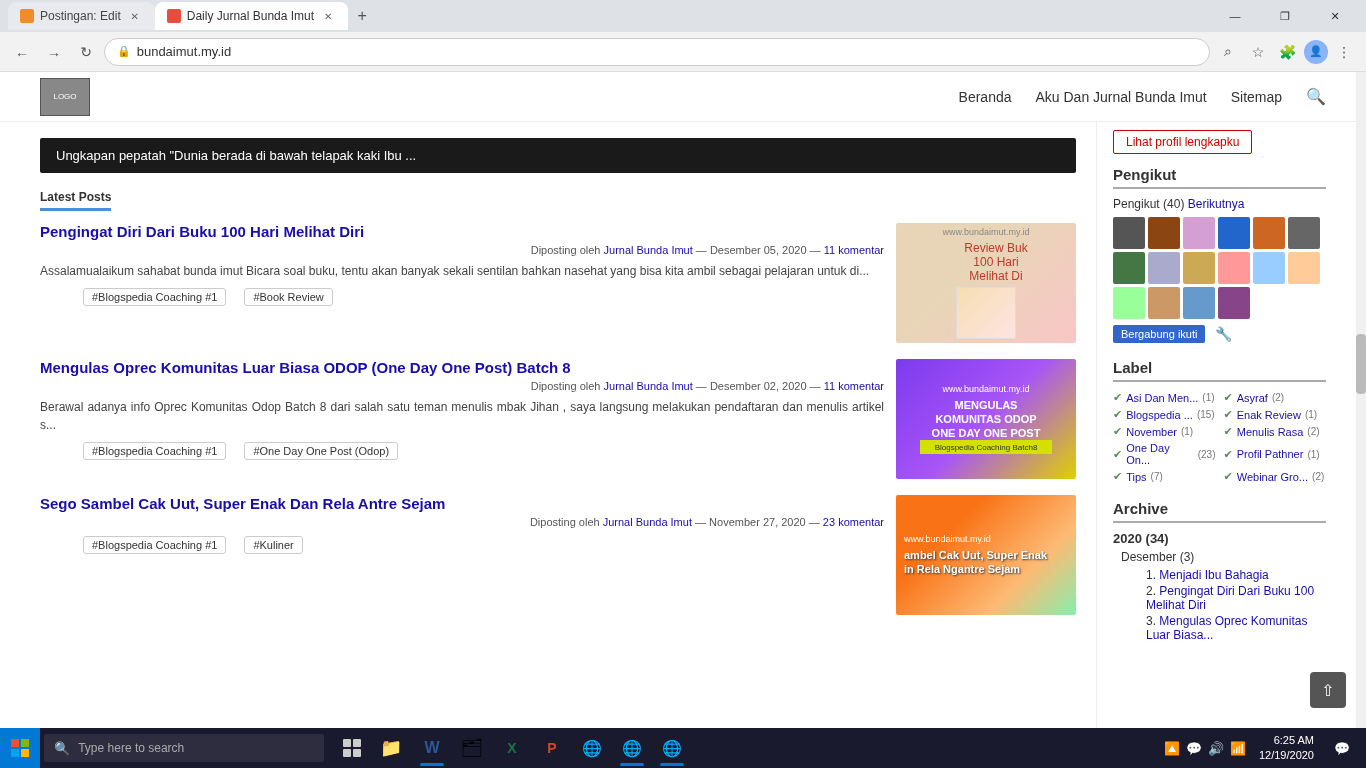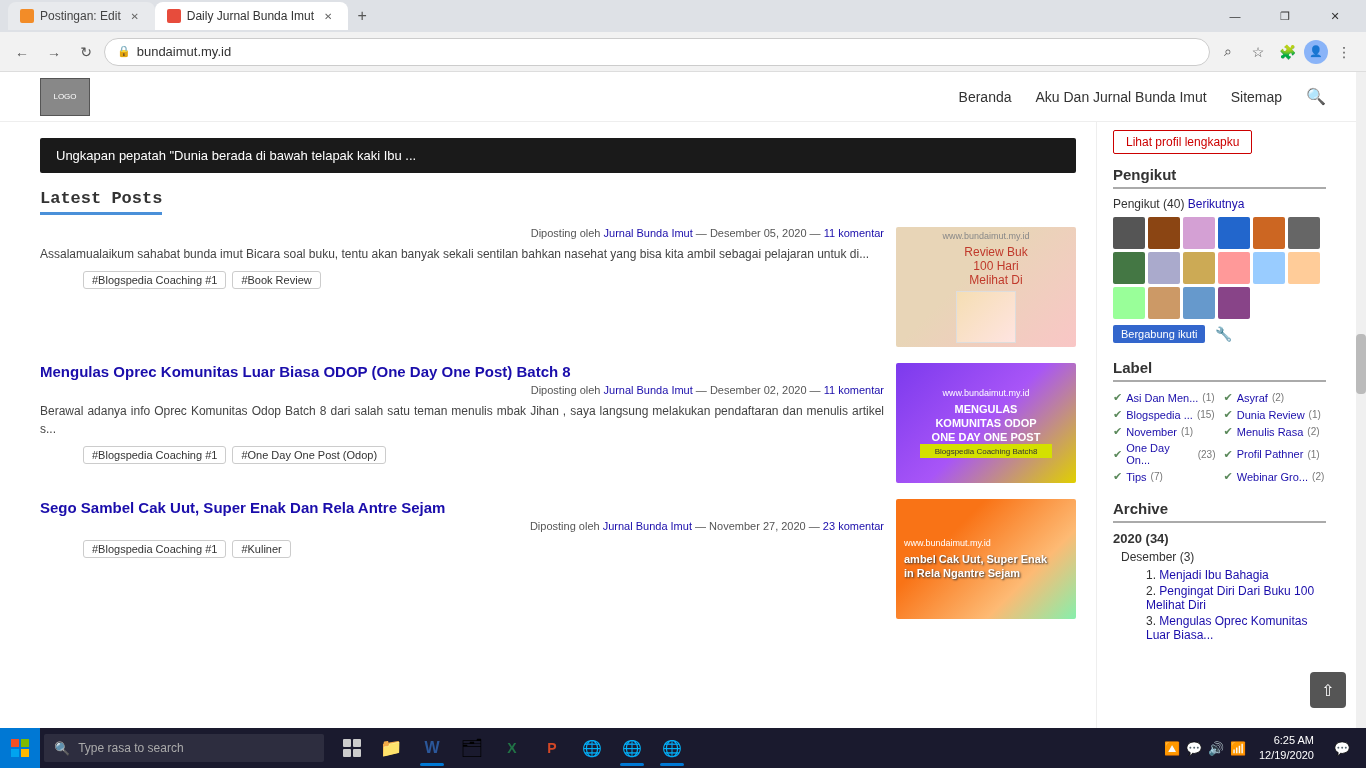--- a/index.html
+++ b/index.html
@@ -38,31 +38,31 @@
 
     
     .site-body { display: flex; flex: 1; overflow: hidden; padding: 0 40px; background: #fff; }
     .main-content { flex: 1; padding: 16px 20px 0 0; overflow-y: hidden; }
     .sidebar { width: 230px; padding: 8px 0 0 16px; overflow-y: hidden; border-left: 1px solid #eee; }
 
     
     .hero-partial { background: #1a1a1a; color: #fff; padding: 10px 16px; font-size: 13px; margin-bottom: 16px; border-radius: 2px; }
 
     
-    .section-title { font-size: 17px; font-weight: bold; color: #333; margin-bottom: 12px; border-bottom: 3px solid #4a90d9; padding-bottom: 4px; display: inline-block; font-family: Liberation Mono, monospace; }
+    .section-title { font-size: 12px; font-weight: bold; color: #333; margin-bottom: 12px; border-bottom: 3px solid #4a90d9; padding-bottom: 4px; display: inline-block; }
 
     .post-item { display: flex; margin-bottom: 16px; gap: 12px; align-items: flex-start; }
     .post-text { flex: 1; }
     .post-title { font-size: 15px; font-weight: bold; color: #1a0dab; margin-bottom: 4px; cursor: pointer; }
     .post-meta { font-size: 11px; color: #555; margin-bottom: 6px; text-align: right; }
     .post-meta .author { color: #1a0dab; cursor: pointer; }
     .post-meta .date { color: #555; }
     .post-meta .comment { color: #1a0dab; cursor: pointer; }
     .post-excerpt { font-size: 12px; color: #444; line-height: 1.5; text-align: justify; }
-    .post-tags { display: flex; gap: 6px; margin-top: 8px; flex-wrap: wrap; padding-left: 43px; }
+    .post-tags { display: flex; gap: 18px; margin-top: 8px; flex-wrap: wrap; padding-left: 43px; }
     .post-tag { background: #fff; border: 1px solid #ccc; border-radius: 3px; padding: 2px 8px; font-size: 11px; color: #333; cursor: pointer; }
     .post-image { width: 180px; height: 120px; flex-shrink: 0; overflow: hidden; border-radius: 2px; }
     .post-image-placeholder { width: 100%; height: 100%; display: flex; align-items: center; justify-content: center; font-size: 10px; color: #fff; text-align: center; position: relative; overflow: hidden; }
 
     
     .img1 { background: linear-gradient(135deg, #e8d5b7 40%, #f9c6c6 100%); }
     .img2 { background: linear-gradient(135deg, #7c3aed 0%, #a855f7 50%, #e0d000 100%); }
     .img3 { background: linear-gradient(135deg, #f97316 30%, #fdba74 70%, #86efac 100%); }
 
     
@@ -198,20 +198,21 @@
       
       <div class="hero-partial">
         <span>Ungkapan pepatah  "Dunia berada di bawah telapak kaki Ibu ...</span>
       </div>
 
       <div class="section-title">Latest Posts</div>
 
       
       <div class="post-item">
         <div class="post-text">
+          <div class="post-title">Pengingat Diri Dari Buku 100 Hari Melihat Diri</div>
           <div class="post-meta">
             <span>Diposting oleh </span>
             <span class="author">Jurnal Bunda Imut</span>
             <span> — </span>
             <span class="date">Desember 05, 2020</span>
             <span> — </span>
             <span class="comment">11 komentar</span>
           </div>
           <div class="post-excerpt">Assalamualaikum sahabat bunda imut Bicara soal buku, tentu akan banyak sekali sentilan bahkan nasehat yang bisa kita ambil sebagai pelajaran untuk di...</div>
           <div class="post-tags">
@@ -336,21 +337,21 @@
             <span class="label-link">Asyraf</span>
             <span class="label-count">(2)</span>
           </div>
           <div class="label-item">
             <span class="label-icon">✔</span>
             <span class="label-link">Blogspedia ...</span>
             <span class="label-count">(15)</span>
           </div>
           <div class="label-item">
             <span class="label-icon">✔</span>
-            <span class="label-link">Dunia Review</span>
+            <span class="label-link">Enak Review</span>
             <span class="label-count">(1)</span>
           </div>
           <div class="label-item">
             <span class="label-icon">✔</span>
             <span class="label-link">November</span>
             <span class="label-count">(1)</span>
           </div>
           <div class="label-item">
             <span class="label-icon">✔</span>
             <span class="label-link">Menulis Rasa</span>
@@ -409,21 +410,21 @@
   <div class="start-btn">
     <svg width="18" height="18" viewBox="0 0 18 18" fill="none">
       <rect x="0" y="0" width="8" height="8" fill="#f25022"></rect>
       <rect x="10" y="0" width="8" height="8" fill="#7fba00"></rect>
       <rect x="0" y="10" width="8" height="8" fill="#00a4ef"></rect>
       <rect x="10" y="10" width="8" height="8" fill="#ffb900"></rect>
     </svg>
   </div>
   <div class="search-bar-task">
     <span class="search-icon-task">🔍</span>
-    <span class="search-text-task">Type rasa to search</span>
+    <span class="search-text-task">Type here to search</span>
   </div>
   <div class="taskbar-pinned">
     <div class="taskbar-icon">
       <svg width="18" height="18" viewBox="0 0 18 18" fill="#ccc">
         <rect x="0" y="0" width="8" height="8" rx="1"></rect>
         <rect x="10" y="0" width="8" height="8" rx="1"></rect>
         <rect x="0" y="10" width="8" height="8" rx="1"></rect>
         <rect x="10" y="10" width="8" height="8" rx="1"></rect>
       </svg>
     </div>

